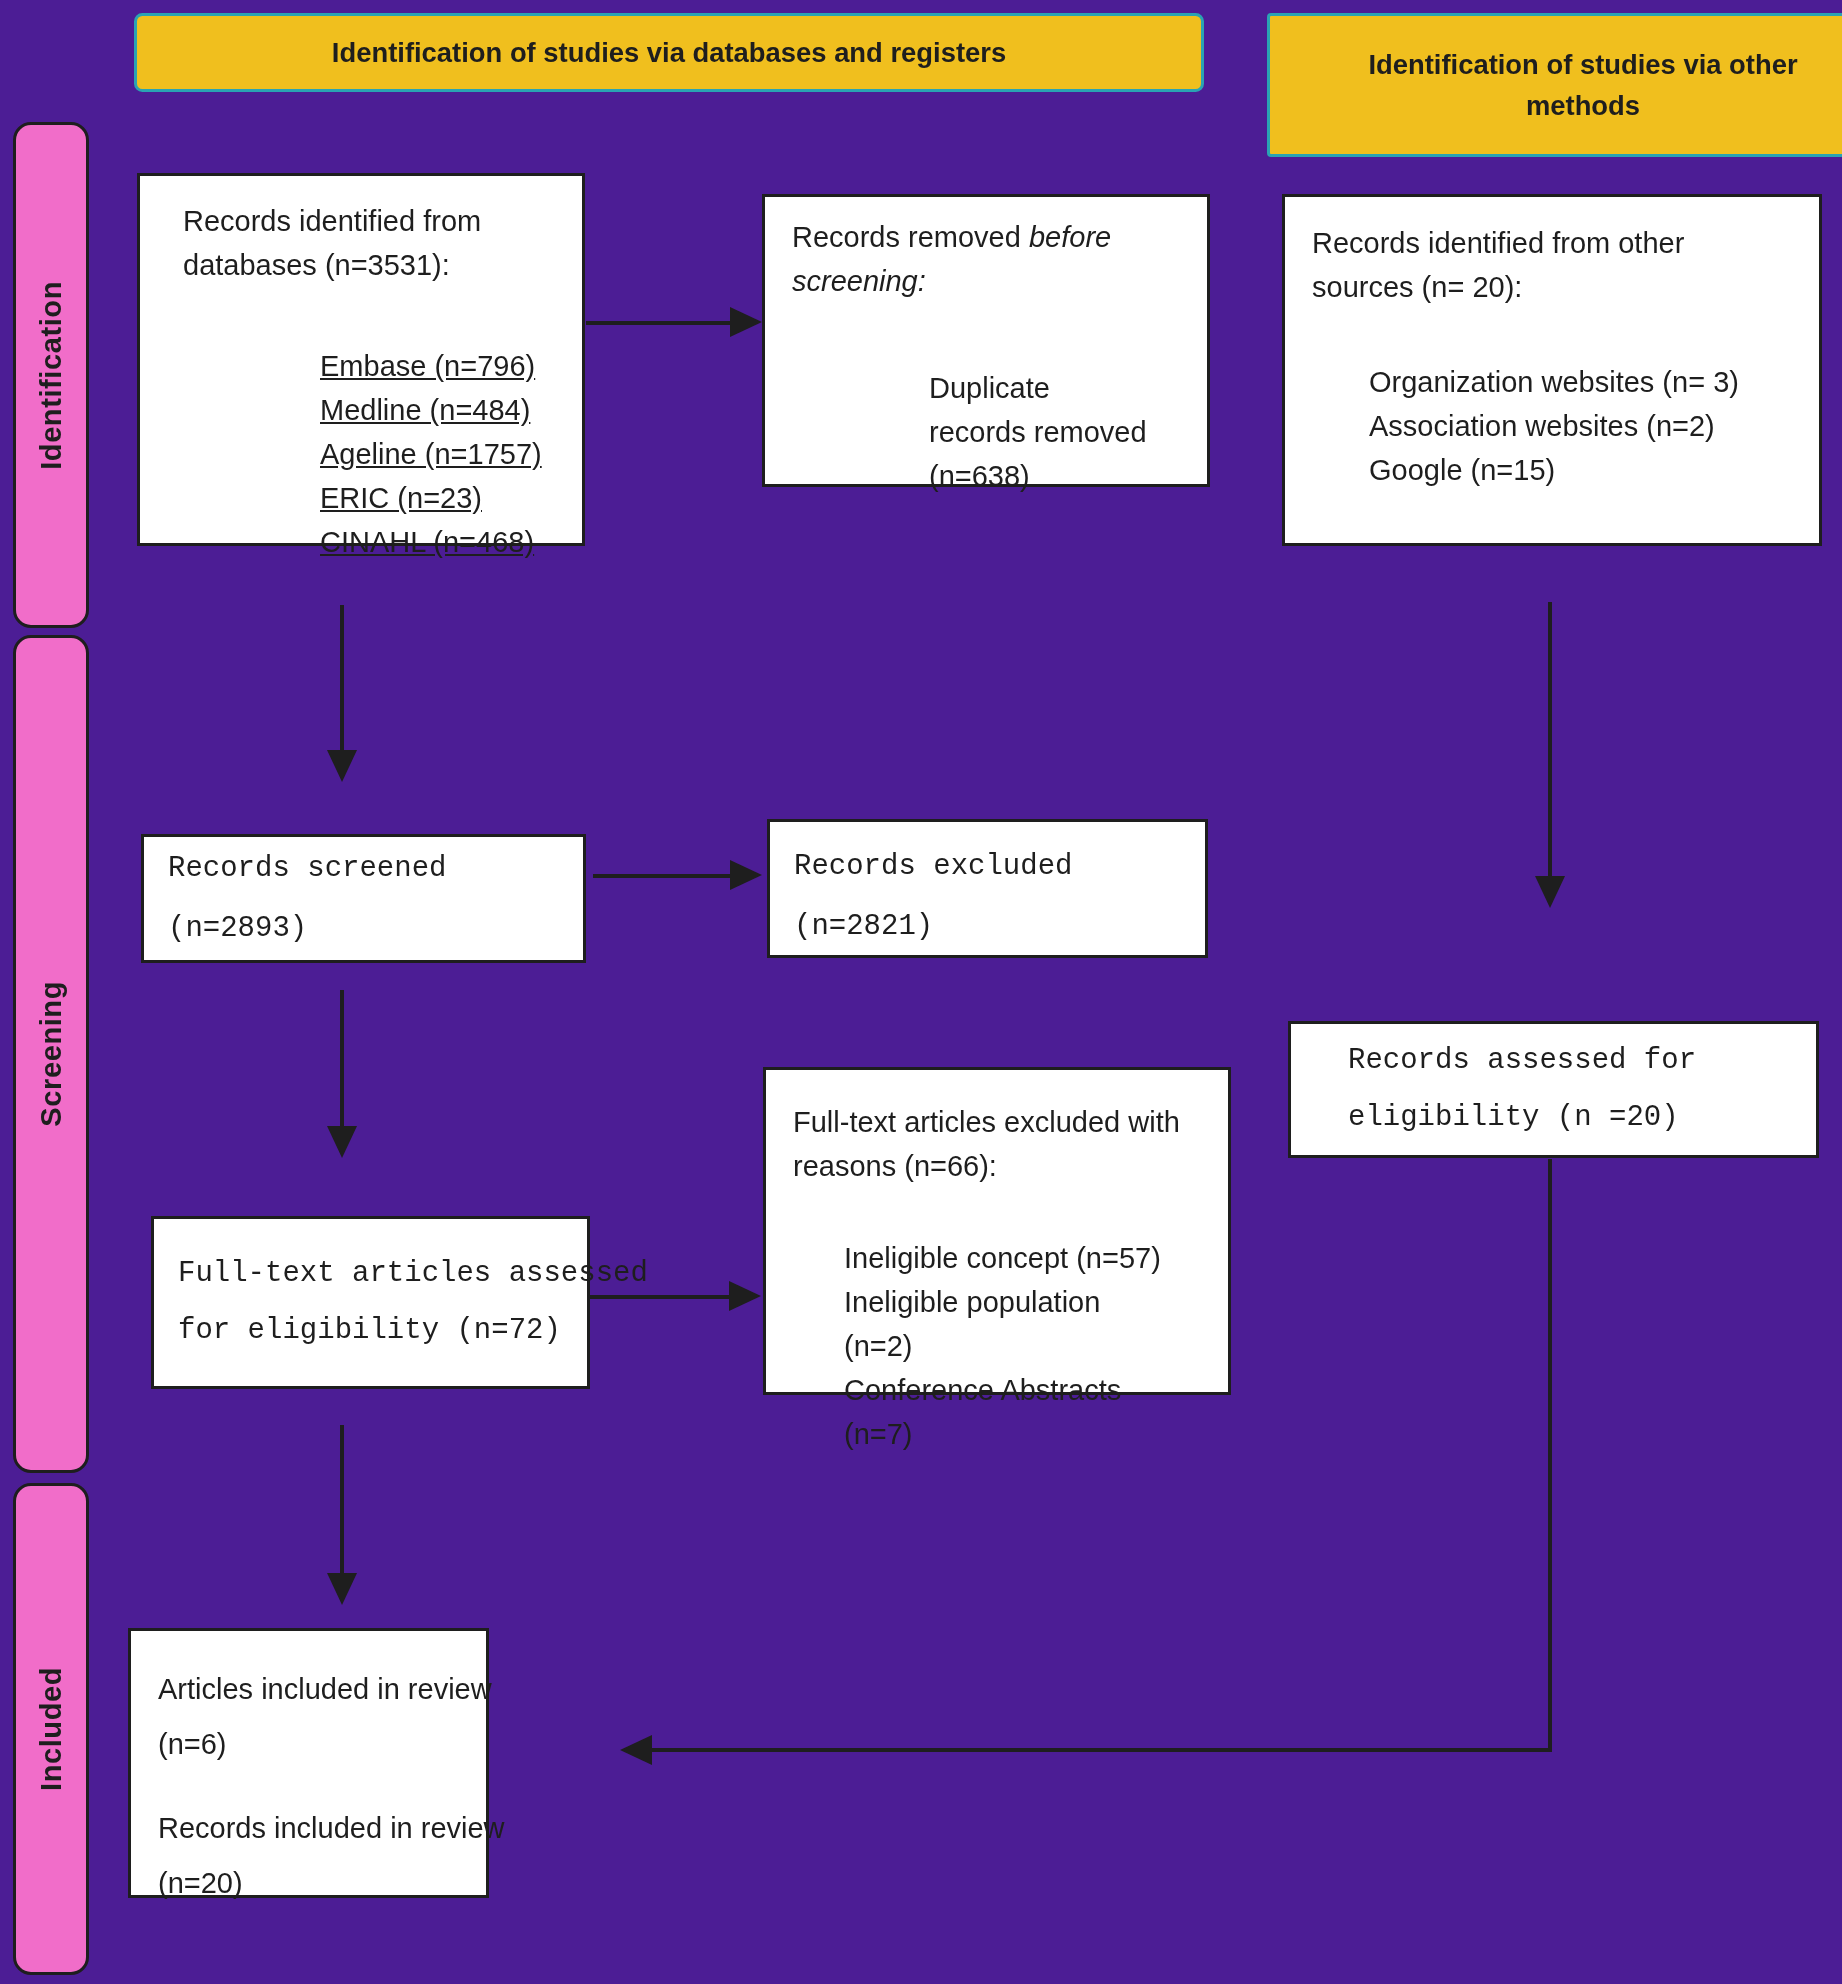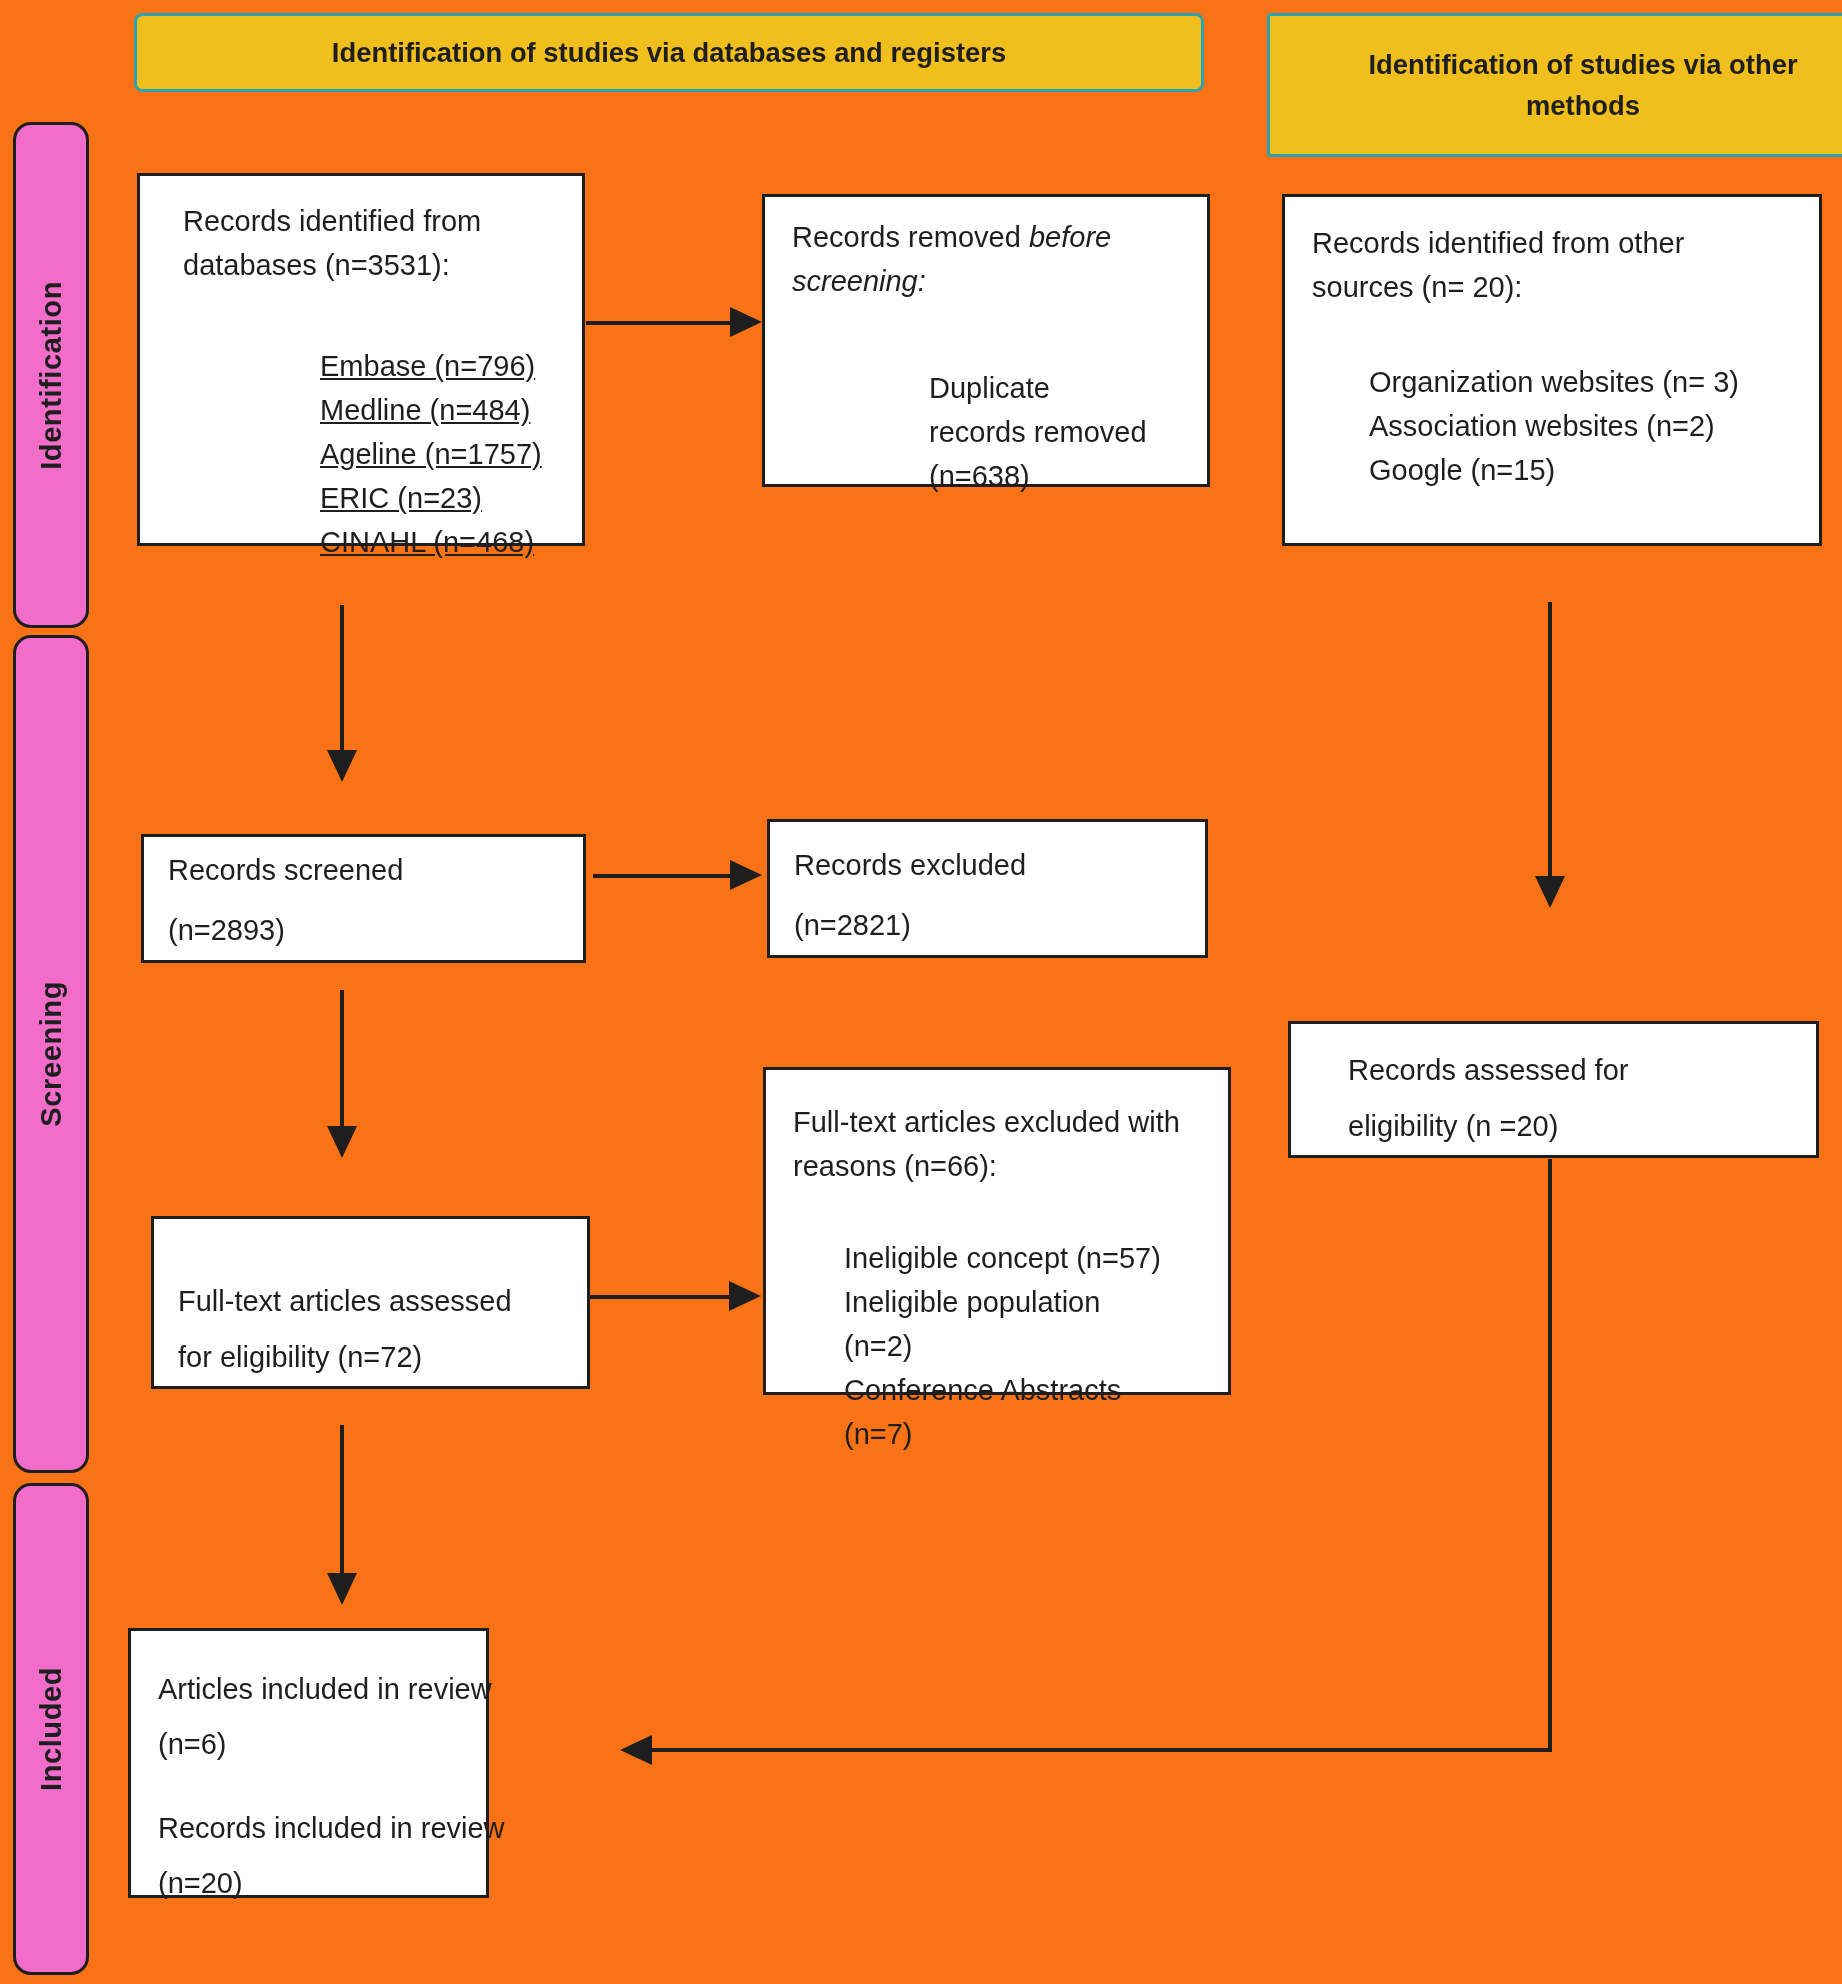--- a/index.html
+++ b/index.html
@@ -1,20 +1,20 @@
 <!DOCTYPE html>
 <html style="font-size:9.5px"><head>
 <meta charset="utf-8">
 <style>
   html, body { margin: 0; padding: 0; background: #ffffff; }
   .canvas {
     position: relative;
     width: 1842px;
     height: 1985px;
-    background: #f97316;
+    background: #4c1d95;
     font-family: "Liberation Sans", sans-serif;
     color: #1e1e1e;
     overflow: hidden;
   }
   
   .banner {
     position: absolute;
     background: #f0bf1e;
     border: 3.6px solid #2aa3b3;
     border-radius: 8.3px;
@@ -75,23 +75,24 @@
   .box--removed .items  { margin: 63px 0 0 137px; }
 
   .box--identified-other{ left: 1282px; top: 194px;  width: 540px; height: 352px; padding: 25px 12px 0 27px; }
   .box--identified-other .items { margin: 51px 0 0 57px; }
 
   .box--reasons         { left: 763px; top: 1067px; width: 468px; height: 328px; padding: 31px 6px 0 27px; }
   .box--reasons .items  { margin: 48px 0 0 51px; }
 
   .box--simple {
     display: flex;
-    align-items: flex-end;
+    align-items: center;
     white-space: pre;
     line-height: 2.05;
+    font-family: Liberation Mono, monospace;
   }
   .box--screened   { left: 141px;  top: 834px; width: 445px; height: 129px; padding: 0 0 0 24px; }
   .box--excluded   { left: 767px; top: 819px; width: 441px; height: 139px; padding: 16px 0 0 24px; }
   .box--assessed3  { left: 1288px; top: 1021px; width: 531px; height: 137px; padding: 0 0 0 57px; line-height: 1.95; }
   .box--fulltext   { left: 151px;  top: 1216px; width: 439px; height: 173px; padding: 0 0 0 24px; line-height: 1.95; }
 
   .box--included   { left: 128px;  top: 1628px; width: 361px; height: 270px; padding: 31px 0 0 27px; }
   .box--included p { margin: 0; white-space: pre; line-height: 1.9; }
   .box--included p + p { margin-top: 29px; }
 

